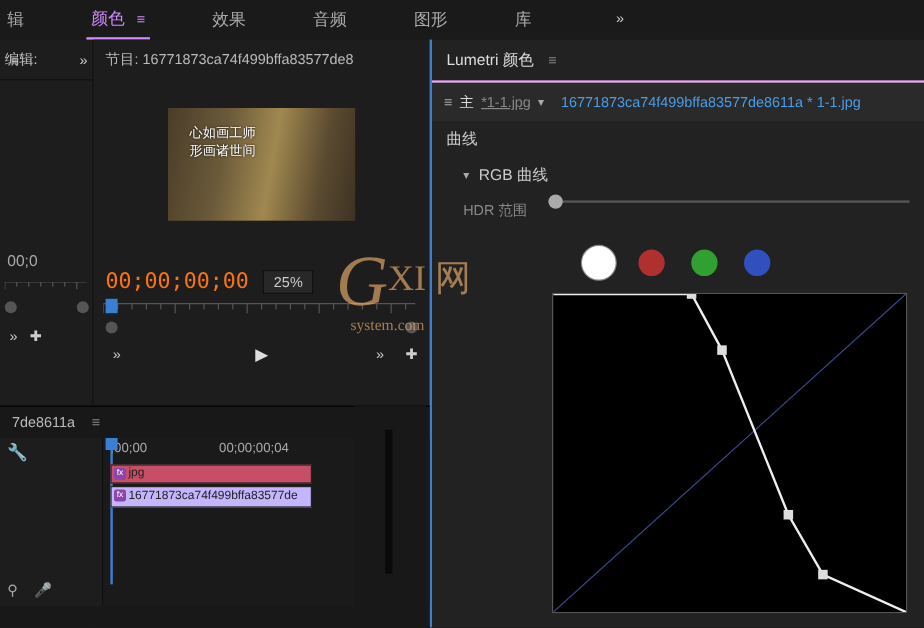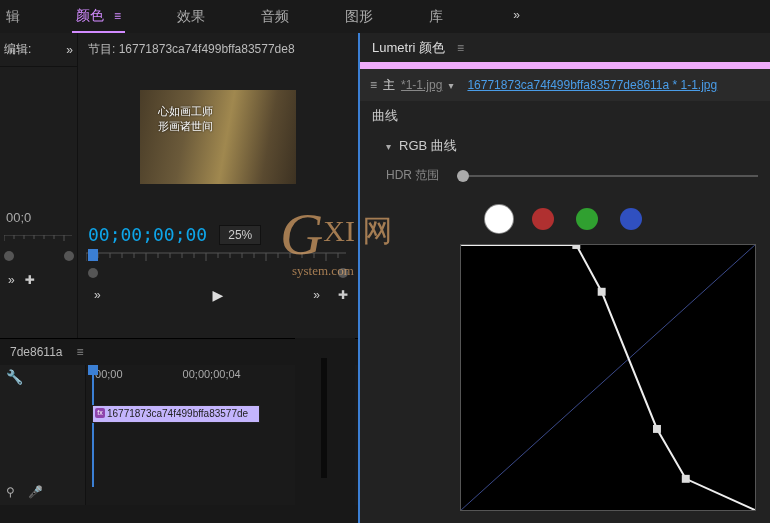--- a/index.html
+++ b/index.html
@@ -17,21 +17,21 @@
   .left-header { display: flex; align-items: center; padding: 8px 4px; height: 34px; border-bottom:1px solid #111;}
   .left-header span { color: #ccc; font-size: 12px; }
   .left-chevron { margin-left: auto; color: #ccc; }
   
   .mid-col { width: 280px; background: #1d1d1d; position: relative; }
   .proj-header { padding: 8px 10px; font-size: 12px; color: #bbb; white-space: nowrap; overflow: hidden; }
   .preview-box { width: 156px; height: 94px; margin: 24px auto 0; background: #3b3628; position: relative; overflow: hidden; }
   .preview-img { width:100%; height:100%; background: linear-gradient(100deg,#4a3d28 0%,#6b5a3a 30%,#a0884f 55%,#5a4a30 80%,#3d3222 100%); position:relative;}
   .preview-text { position:absolute; top:14px; left:18px; color:#fff; font-size:11px; font-family:'Brush Script MT',cursive; line-height:1.4; text-shadow:0 0 2px #000;}
   .tc-row { display:flex; align-items:center; margin-top:40px; padding:0 10px; gap:12px;}
-  .tc-main { color:#0ea5e9; font-size:18px; font-family:monospace; }
+  .tc-main { color:#f97316; font-size:18px; font-family:monospace; }
   .zoom-sel { background:#282828; color:#ccc; padding:2px 8px; font-size:12px; border:1px solid #111;}
   .ruler-row { height:28px; margin-top:6px; position:relative; padding:0 8px;}
   .ruler-svg { width:100%; height:14px; }
   .ruler-handles { display:flex; justify-content:space-between; padding:0 2px;}
   .handle-circ { width:10px;height:10px;border-radius:50%;background:#555;}
   .playhead-mark { position:absolute; left:10px; top:-2px; width:10px; height:12px; background:#3b7fd4;}
   .play-row { display:flex; align-items:center; justify-content:center; gap:60px; margin-top:8px; position:relative;}
   .play-btn { color:#ddd; font-size:14px;}
   .chev-left { position:absolute; left:16px; color:#ccc;}
   .chev-right { position:absolute; right:38px; color:#ccc;}
@@ -49,32 +49,32 @@
   .tl-playhead { position:absolute; left:6px; top:2px; width:2px; height:120px; background:#3b7fd4;}
   .tl-playhead-top { position:absolute; left:2px; top:0; width:10px; height:10px; background:#3b7fd4;}
   .clip-v { position:absolute; top:22px; left:6px; height:16px; width:168px; background:#c74e66; border:1px solid #222; font-size:10px; color:#222; padding-left:14px; line-height:14px; overflow:hidden;}
   .clip-a { position:absolute; top:40px; left:6px; height:18px; width:168px; background:#c4b5fd; border:1px solid #222; font-size:10px; color:#222; padding-left:14px; line-height:16px; overflow:hidden;}
   .clip-fx { position:absolute; left:2px; top:2px; width:10px; height:10px; background:#8e44ad; border-radius:2px; font-size:7px; color:#fff; text-align:center; line-height:10px;}
   
   .vol-strip { position:absolute; top:338px; left:295px; width:60px; height:186px; background:#181818;}
   .vol-track { position:absolute; left:26px; top:20px; width:6px; height:120px; background:#0a0a0a;}
   
   .lumetri-panel { width:412px; background:#222; border-left:2px solid #3b7fd4; height:100%; position:relative;}
-  .lum-header { height:36px; display:flex; align-items:center; padding:0 12px; border-bottom:7px solid #f0abfc;}
+  .lum-header { height:36px; display:flex; align-items:center; padding:0 12px; border-bottom:2px solid #f0abfc;}
   .lum-title { font-size:13px; color:#ddd;}
   .lum-menu { margin-left:12px; color:#888;}
   .lum-clip-row { height:32px; display:flex; align-items:center; padding:0 10px; background:#2a2a2a; gap:6px;}
   .lum-master { color:#ddd; font-size:12px;}
   .lum-clipname { color:#888; font-size:12px;text-decoration:underline;}
   .lum-chev { color:#aaa; font-size:10px;}
-  .lum-link { color:#4a9de8; font-size:12px; margin-left:8px;text-decoration:underline;}
+  .lum-link { color:#4a9de8; font-size:12px; margin-left:8px;}
   .lum-section { padding:6px 12px; color:#ccc; font-size:13px;}
   .lum-sub { padding:6px 12px 6px 26px; display:flex; align-items:center; gap:8px; color:#ccc; font-size:13px;}
   .lum-sub .chev { color:#aaa; font-size:10px;}
-  .lum-hdr-row { padding:6px 12px 6px 26px; display:flex; align-items:center; gap:14px; color:#888; font-size:12px;}
+  .lum-hdr-row { padding:6px 12px 6px 26px; display:flex; align-items:flex-start; gap:14px; color:#888; font-size:12px;}
   .hdr-slider { flex:1; height:2px; background:#555; position:relative; margin-left:4px;}
   .hdr-knob { position:absolute; left:0; top:-5px; width:12px; height:12px; border-radius:50%; background:#aaa;}
   
   .channel-dots { display:flex; gap:22px; justify-content:center; margin-top:18px;}
   .dot { width:22px; height:22px; border-radius:50%; cursor:pointer;}
   .dot-white { background:#fff; box-shadow:0 0 0 3px #fff, 0 0 0 4px #888;}
   .dot-red { background:#b03030;}
   .dot-green { background:#30a030;}
   .dot-blue { background:#3050c0;}
   
@@ -256,20 +256,25 @@
         <span>🎤</span>
       </div>
     </div>
     <div class="tl-right">
       <div class="tl-ruler">
         <span>;00;00</span>
         <span>00;00;00;04</span>
       </div>
       <div class="tl-playhead-top"></div>
       <div class="tl-playhead"></div>
+      <div class="clip-v">
+        <span class="clip-fx">fx</span>
+        <span>jpg</span>
+        
+      </div>
       <div class="clip-a">
         <span class="clip-fx">fx</span>
         <span>16771873ca74f499bffa83577de</span>
         
       </div>
     </div>
   </div>
 </div>
 
 <div class="vol-strip">

